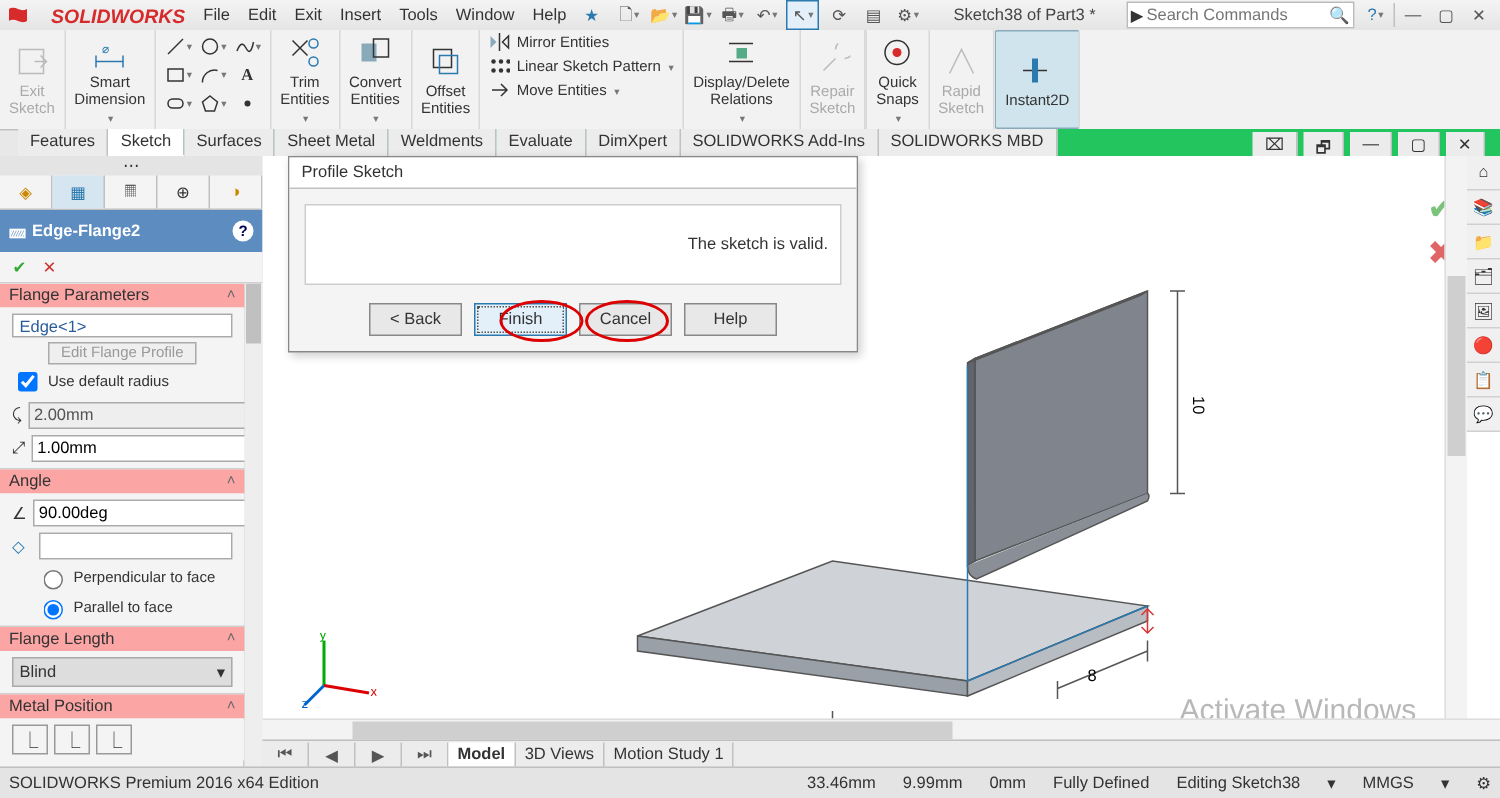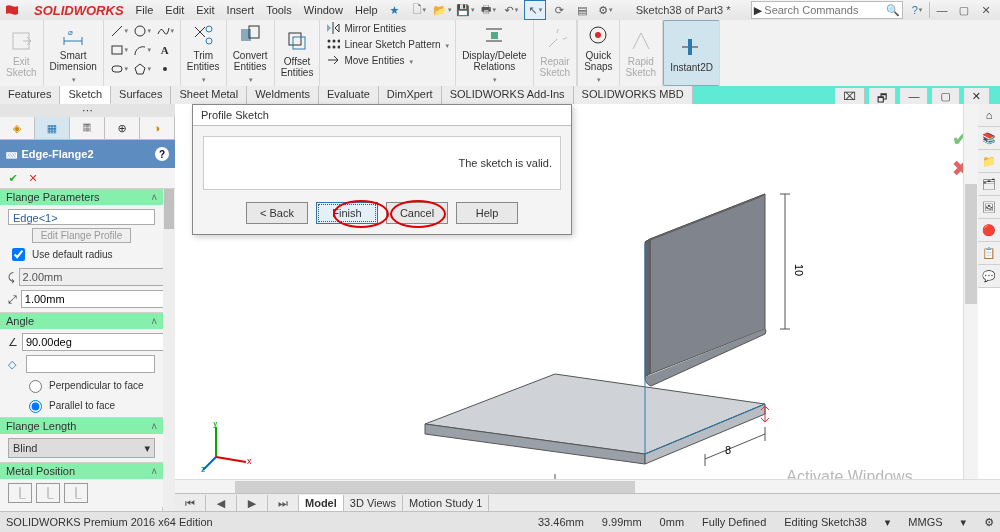--- a/index.html
+++ b/index.html
@@ -27,56 +27,56 @@
   .ribbon .grp.disabled{color:#aaa}
   .ribbon .icn{width:28px;height:26px;display:flex;align-items:center;justify-content:center}
   .ribbon .lbl{font-size:10px;margin-top:2px;white-space:pre-line}
   .smallicons{display:grid;grid-template-columns:repeat(3,22px);grid-template-rows:repeat(3,18px);gap:1px;padding:2px 4px;border-right:1px solid #d8d8d8}
   .smallicons .si{display:flex;align-items:center;justify-content:center}
   .linelist{display:flex;flex-direction:column;gap:4px;padding:2px 6px;border-right:1px solid #d8d8d8;font-size:10px}
   .linelist div{display:flex;align-items:center;gap:4px}
   .instant2d{background:#d0e4ee;border:1px solid #8ab;border-radius:2px}
 
   
-  .cmdtabs{position:absolute;left:0;top:86px;right:0;height:18px;background:#5eead4;border-bottom:4px solid #ec4899;display:flex}
+  .cmdtabs{position:absolute;left:12px;top:86px;right:0;height:18px;background:#22c55e;border-bottom:4px solid #ec4899;display:flex}
   .cmdtabs span{padding:2px 8px;border-right:1px solid #c0c0c0;background:#ececec}
   .cmdtabs span.active{background:#fff;border-bottom:1px solid #fff}
 
   
   .leftpanel{position:absolute;left:0;top:104px;width:175px;bottom:20px;background:#f4f4f4;border-right:1px solid #c0c0c0;display:flex;flex-direction:column}
   .pm-icons{height:22px;border-bottom:1px solid #c0c0c0;display:flex}
   .pm-icons span{flex:1;display:flex;align-items:center;justify-content:center;border-right:1px solid #c0c0c0}
   .pm-icons span.active{background:#d6e6f0}
   .pm-title{display:flex;align-items:center;gap:4px;padding:3px 6px;font-weight:bold;background:#8aaed1;color:#fff}
   .pm-title .help{margin-left:auto;color:#005;background:#fff;border-radius:50%;width:14px;height:14px;display:flex;align-items:center;justify-content:center;font-size:10px}
   .pm-okrow{display:flex;gap:6px;padding:3px 6px;border-bottom:1px solid #d0d0d0}
   .pm-okrow span{display:flex;align-items:center;justify-content:center;width:14px;height:14px}
   .section{border-top:1px solid #d0d0d0}
-  .section .hdr{display:flex;align-items:flex-end;justify-content:space-between;padding:2px 6px;background:#86efac;font-weight:normal}
+  .section .hdr{display:flex;align-items:flex-start;justify-content:space-between;padding:2px 6px;background:#fca5a5;font-weight:normal}
   .section .hdr .chev{color:#666;font-size:10px}
   .section .body{padding:4px 8px;display:flex;flex-direction:column;gap:4px;background:#f4f4f4}
   .txtbox{width:100%;height:16px;background:#fff;border:1px solid #aaa;padding:2px 4px;box-sizing:border-box;color:#2a5c9a}
   .inline{display:flex;align-items:center;gap:4px}
   .spinner{flex:1;display:flex}
   .spinner input{flex:1;border:1px solid #aaa;height:16px;padding:0 3px;font-size:11px}
   .btn{background:#efefef;border:1px solid #aaa;padding:1px 8px;font-size:10px;text-align:center}
   .chk{display:flex;align-items:center;gap:4px;font-size:10px}
   .radio{display:flex;align-items:center;gap:4px;font-size:10px;margin-left:16px}
   .select{background:#ddd;border:1px solid #aaa;height:18px;display:flex;align-items:center;justify-content:space-between;padding:0 4px;font-size:11px}
 
   
   .gfx{position:absolute;left:175px;top:104px;right:0;bottom:20px;background:#fff}
   .headsup{position:absolute;left:220px;top:2px;display:flex;gap:6px;align-items:center}
   .headsup span{color:#555}
   .confirm-corner{position:absolute;right:30px;top:22px;display:flex;flex-direction:column;gap:4px}
   .confirm-corner span{font-size:22px}
   .rside{position:absolute;right:0;top:0;width:22px;background:#f0f0f0;border-left:1px solid #c0c0c0;display:flex;flex-direction:column}
   .rside span{height:22px;display:flex;align-items:center;justify-content:center;border-bottom:1px solid #d0d0d0}
   .wm{position:absolute;right:40px;bottom:14px;color:#b8b8b8}
-  .wm .big{font-size:16px}
+  .wm .big{font-size:20px}
   .triad{position:absolute;left:26px;bottom:40px}
   .mdltabs{position:absolute;left:0;bottom:0;right:0;height:18px;background:#ececec;border-top:1px solid #c0c0c0;display:flex;align-items:center}
   .mdltabs span{padding:2px 6px;border-right:1px solid #c0c0c0}
   .mdltabs .nav{width:18px;text-align:center;color:#555}
   .mdltabs .active{background:#fff;font-weight:bold}
   .scrollh{position:absolute;bottom:18px;left:0;right:0;height:14px;background:#f3f3f3;border-top:1px solid #ddd}
   .scrollh .thumb{position:absolute;left:60px;width:400px;top:1px;bottom:1px;background:#cfcfcf}
   .scrollv{position:absolute;right:22px;top:0;bottom:32px;width:14px;background:#f3f3f3;border-left:1px solid #ddd}
   .scrollv .thumb{position:absolute;top:80px;height:120px;left:1px;right:1px;background:#cfcfcf}
   .doc-winbtns{position:absolute;right:0;top:-18px;display:flex;gap:4px;padding:2px 6px}

